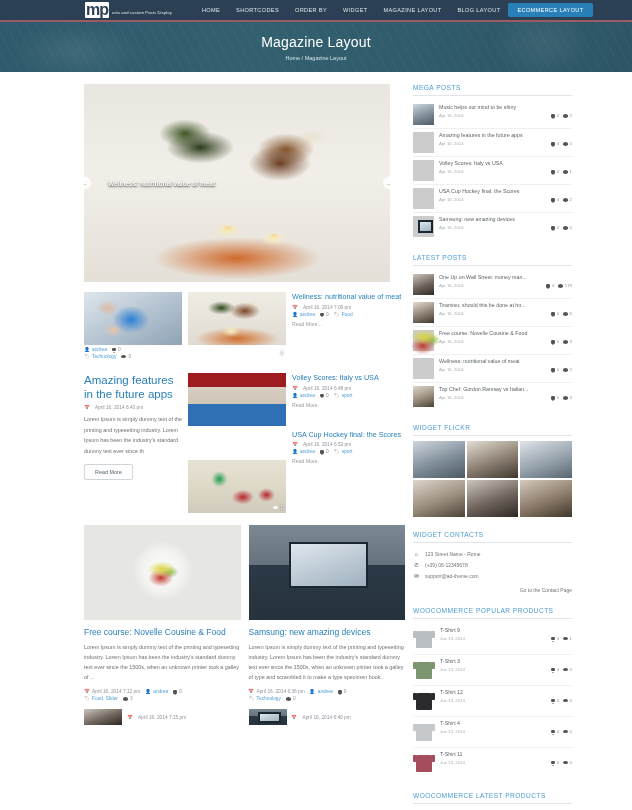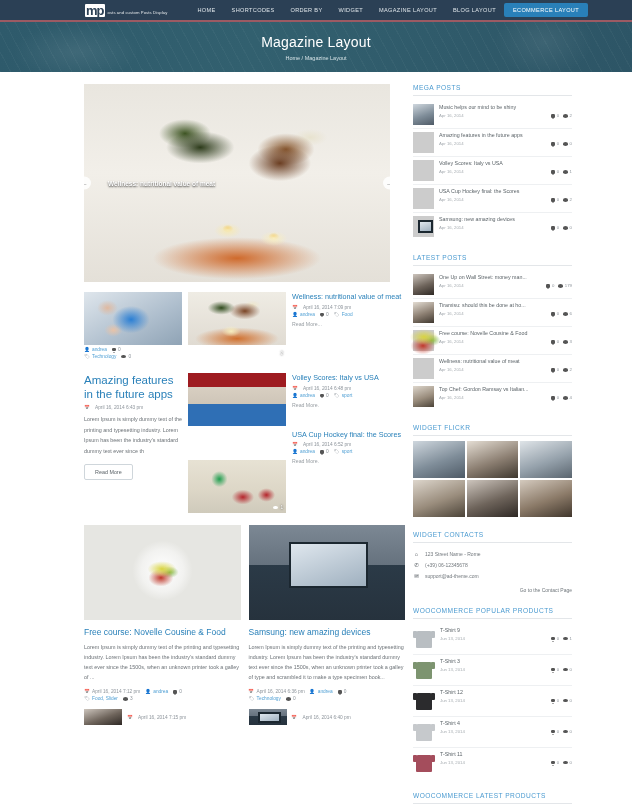--- a/index.html
+++ b/index.html
@@ -14,21 +14,21 @@
   .topbar {
     height: 22px;
     background: #2b4055;
     display: flex;
     align-items: center;
     position: relative;
     border-bottom: 2px solid #9c5a63;
   }
   .logo-wrap { display: flex; align-items: center; margin-left: 85px; }
   .logo-mark {
-    font-size: 13px; font-weight: bold; color: #ffffff;
+    font-size: 16px; font-weight: bold; color: #ffffff;
     letter-spacing: -1px; line-height: 1;
     background: #ffffff; color: #2b4055;
     padding: 0 1px; border-radius: 1px;
     position: relative;
   }
   .logo-sub {
     font-size: 4.2px; color: #e4e7ea; margin-left: 3px;
     letter-spacing: .1px; white-space: nowrap;
     position: relative; top: 2px;
   }

